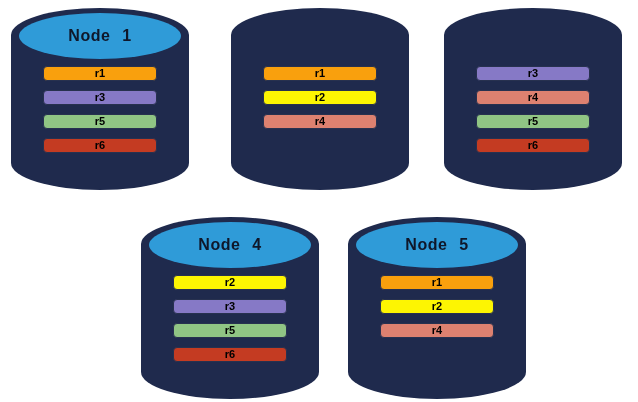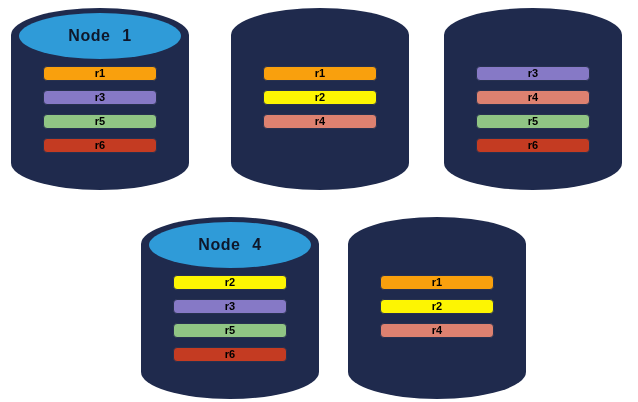--- a/index.html
+++ b/index.html
@@ -145,20 +145,23 @@
         <div class="bar" style="background: rgb(144, 197, 132);">
           <span class="bar-label">r5</span>
         </div>
         <div class="bar" style="background: rgb(196, 59, 34);">
           <span class="bar-label">r6</span>
         </div>
       </div>
   </div>
 
   <div class="cylinder pos5">
+    <div class="cyl-top">
+      <span class="node-title">Node 5</span>
+    </div>
     <div class="bars">
         <div class="bar" style="background: rgb(249, 160, 13);">
           <span class="bar-label">r1</span>
         </div>
         <div class="bar" style="background: rgb(253, 245, 2);">
           <span class="bar-label">r2</span>
         </div>
         <div class="bar" style="background: rgb(221, 129, 112);">
           <span class="bar-label">r4</span>
         </div>

